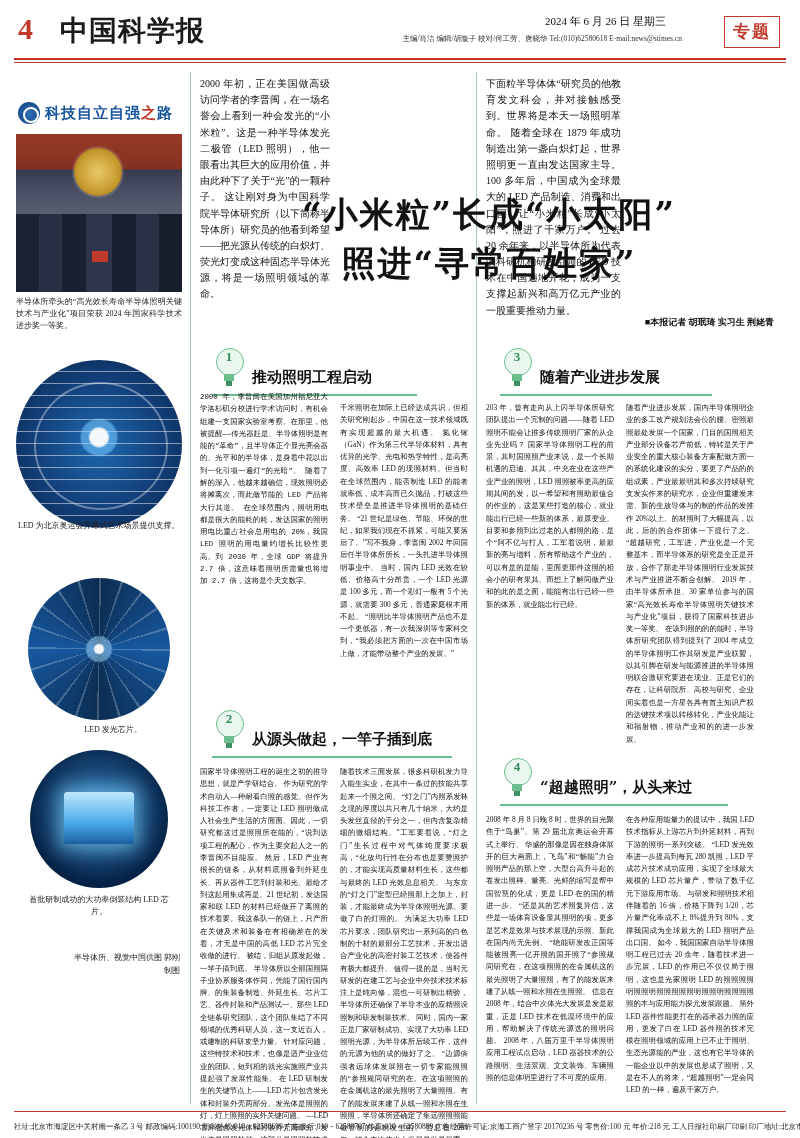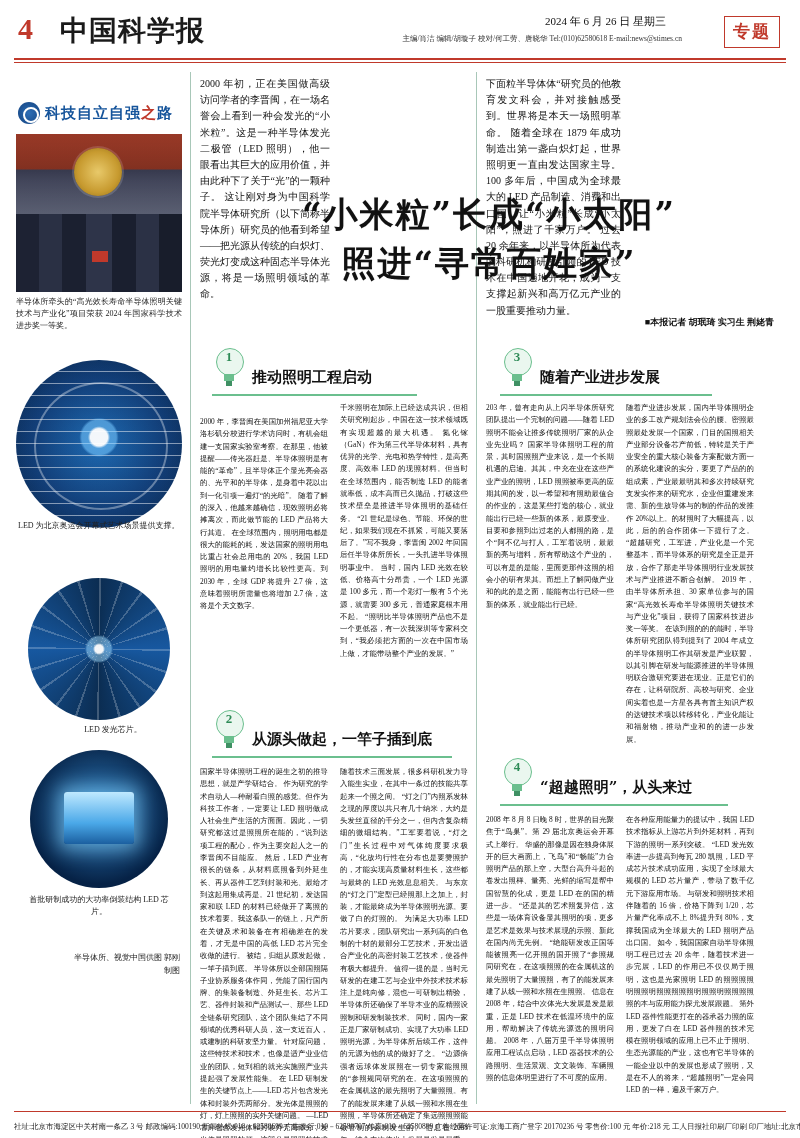--- a/index.html
+++ b/index.html
@@ -288,21 +288,21 @@
     <div class="sec" style="left:198px;top:276px;width:210px;">
       <div class="bulb">
         <div class="glass"></div>
         <div class="num">1</div>
         <div class="base"></div>
         <div class="tip"></div>
       </div>
       <div class="sec-title">推动照明工程启动</div>
       <div class="sec-underline" style="width:205px;top:46px;"></div>
     </div>
-    <div class="tcol" style="left:186px;top:344px;width:128px;height:300px;">2000 年，李晋闽在美国加州福尼亚大学洛杉矶分校进行学术访问时，有机会组建一支国家实验室考察。在那里，他被提醒——传光器赶是、半导体照明是有能的“革命”，且半导体正个显光亮会器的、光平和的半导体，是身着中花以出到一化引项一遍灯“的光暗”。
+    <div class="tcol" style="left:186px;top:319px;width:128px;height:300px;font-family:Liberation Mono, monospace;">2000 年，李晋闽在美国加州福尼亚大学洛杉矶分校进行学术访问时，有机会组建一支国家实验室考察。在那里，他被提醒——传光器赶是、半导体照明是有能的“革命”，且半导体正个显光亮会器的、光平和的半导体，是身着中花以出到一化引项一遍灯“的光暗”。
 随着了解的深入，他越来越确信，现效照明必将摊离次，而此做节能的 LED 产品将大行其道。
 在全球范围内，照明用电都是很大的能耗的耗，发达国家的照明用电比重占社会总用电的 20%，我国 LED 照明的用电量约增长比较性更高。到 2030 年，全球 GDP 将提升 2.7 倍，这意味着照明所需量也将增加 2.7 倍，这将是个天文数字。</div>
     <div class="tcol" style="left:326px;top:330px;width:128px;height:300px;">千米照明在加际上已经达成共识，但相关研究刚起步，中国在这一技术领域既有实现超越的最大机遇。
 氮化镓（GaN）作为第三代半导体材料，具有优异的光学、光电和热学特性，是高亮度、高效率 LED 的现照材料。但当时在全球范围内，能否制造 LED 的能者就率低，成本高而已久抛品，打破这些技术壁垒是推进半导体照明的基础任务。
 “21 世纪是绿色、节能、环保的世纪，如果我们现在不抓紧，可能又要落后了。”写不我身，李晋闽 2002 年回国后任半导体所所长，一头扎进半导体照明事业中。
 当时，国内 LED 光效在较低、价格高十分昂贵，一个 LED 光源是 100 多元，而一个彩灯一般有 5 个光源，就需要 300 多元，普通家庭根本用不起。
 “照明比半导体照明产品也不是一个更低器，有一次我深圳等专家科交到，“我必须把方面的一次在中国市场上做，才能带动整个产业的发展。”</div>
 
     <div class="sec" style="left:198px;top:638px;width:240px;">
       <div class="bulb">

